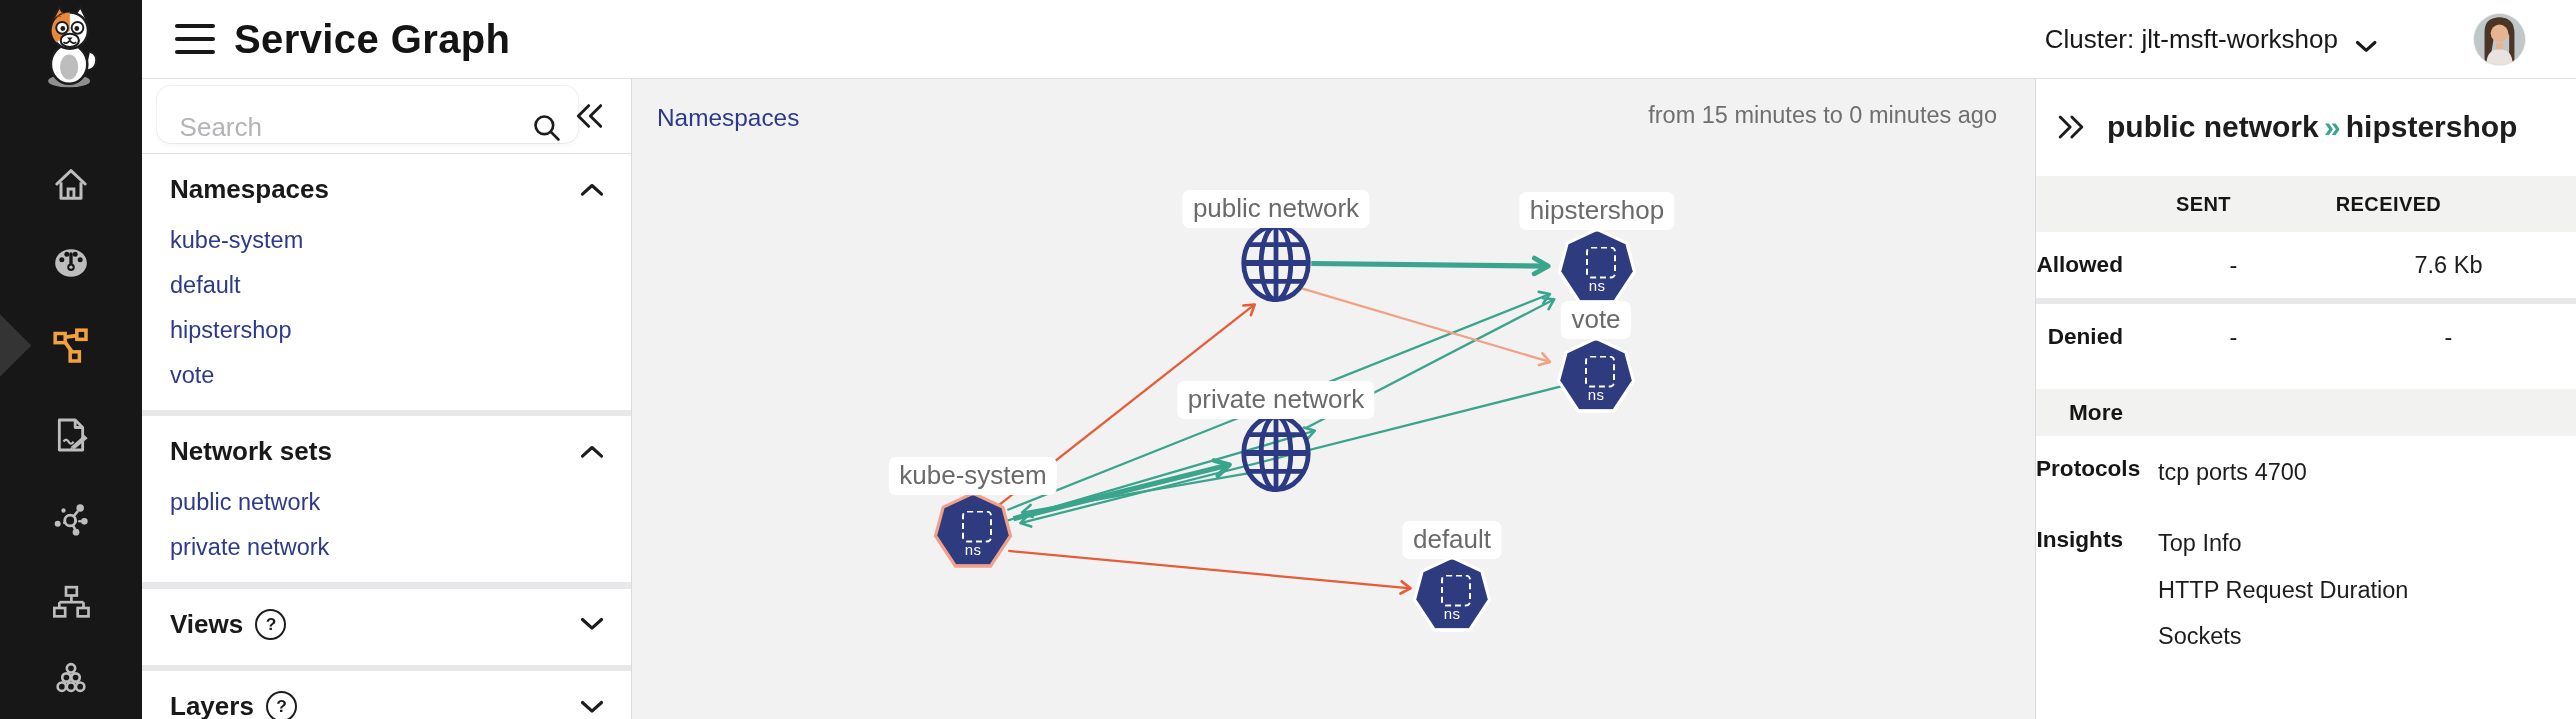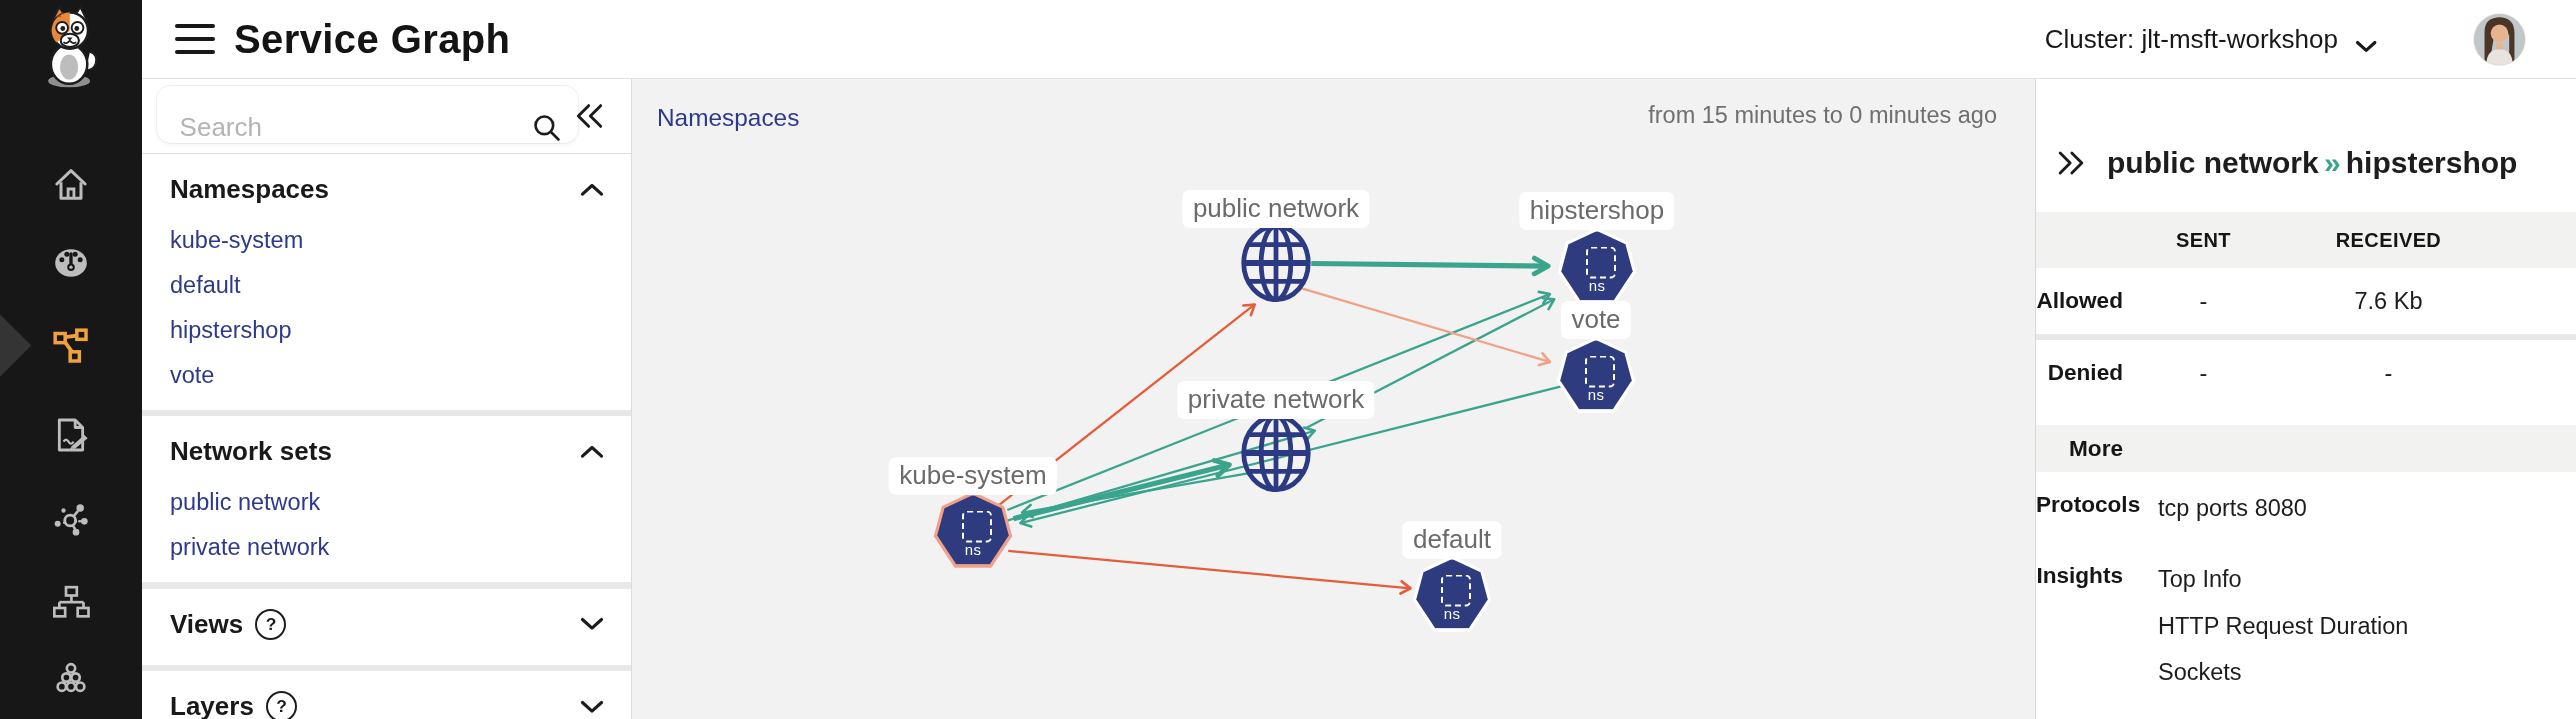--- a/index.html
+++ b/index.html
@@ -48,28 +48,28 @@
   .ns-node{position:absolute;width:80px;height:77px;transform:translate(-50%,-50%);z-index:5;}
   .ns-outer,.ns-inner{position:absolute;clip-path:polygon(50% 0%,89% 19%,99% 58%,73% 99%,27% 99%,1% 58%,11% 19%);}
   .ns-outer{left:0;top:0;width:80px;height:77px;background:#ffffff;}
   .ns-node.hl .ns-outer{background:#f2a08a;}
   .ns-inner{left:3.5px;top:3.5px;width:73px;height:70px;background:#2e3b7e;}
   .ns-square{position:absolute;left:25px;top:15px;width:26px;height:28px;border:2.6px dashed #ffffff;border-radius:5.2px;}
   .ns-text{position:absolute;left:0;right:0;bottom:7.8px;text-align:center;font-size:15px;color:#ffffff;letter-spacing:0.4px;}
   .globe-node{position:absolute;width:75px;height:82px;transform:translate(-50%,-50%);z-index:5;}
   
   .panel{position:absolute;left:2035px;top:78px;width:541px;height:641px;background:#ffffff;border-left:1.7px solid #d9d9db;box-sizing:border-box;z-index:10;}
-  .panel-head{height:98px;display:flex;align-items:center;margin-top:36px;}
+  .panel-head{height:98px;display:flex;align-items:center;}
   .panel-collapse{margin-left:20px;cursor:pointer;display:flex;}
   .panel-title{margin-left:21px;font-size:30px;font-weight:600;color:#1d1d1f;white-space:nowrap;}
   .panel-title .sep{color:#3aa48c;font-weight:700;padding:0 5.2px;}
   .pt-grid{display:grid;grid-template-columns:87px 161px 209px;align-items:center;}
   .pt-header{background:#f2f2f1;height:56px;font-size:20px;font-weight:700;letter-spacing:0.4px;color:#161616;}
   .pt-header div{text-align:center;}
-  .pt-row{height:66px;font-size:23.5px;}
+  .pt-row{height:66px;font-size:23.5px;gap:30px;}
   .pt-row .lbl{font-weight:700;text-align:right;font-size:22.6px;color:#161616;}
   .pt-row .val{text-align:center;color:#1d1d1d;}
   .more-band{background:#f2f2f1;height:47px;display:flex;align-items:center;}
   .more-band .lbl{width:87px;text-align:right;font-size:22.6px;font-weight:700;color:#161616;}
   .mr-grid{display:grid;grid-template-columns:87px 1fr;padding:12.2px 0;}
   .mr-grid .lbl{text-align:right;font-size:22.6px;font-weight:700;color:#161616;padding-top:7.8px;}
   .mr-grid .vals{padding-left:35px;}
   .mr-grid .vals div{font-size:23.5px;color:#1d1d1d;line-height:38px;padding:4.4px 0;}
   .gap{height:19px;background:#ffffff;}
 </style>
@@ -381,21 +381,21 @@
       </div>
     </div>
   <div class="gap"></div>
   <div class="more-band">
     <div class="lbl">More</div>
   </div>
   <div id="more-rows">
       <div class="mr-grid">
         <div class="lbl">Protocols</div>
         <div class="vals">
-          <div>tcp ports 8080</div>
+          <div>tcp ports 4700</div>
         </div>
       </div>
       <div class="mr-grid">
         <div class="lbl">Insights</div>
         <div class="vals">
           <div>Top Info</div>
           <div>HTTP Request Duration</div>
           <div>Sockets</div>
         </div>
       </div>

